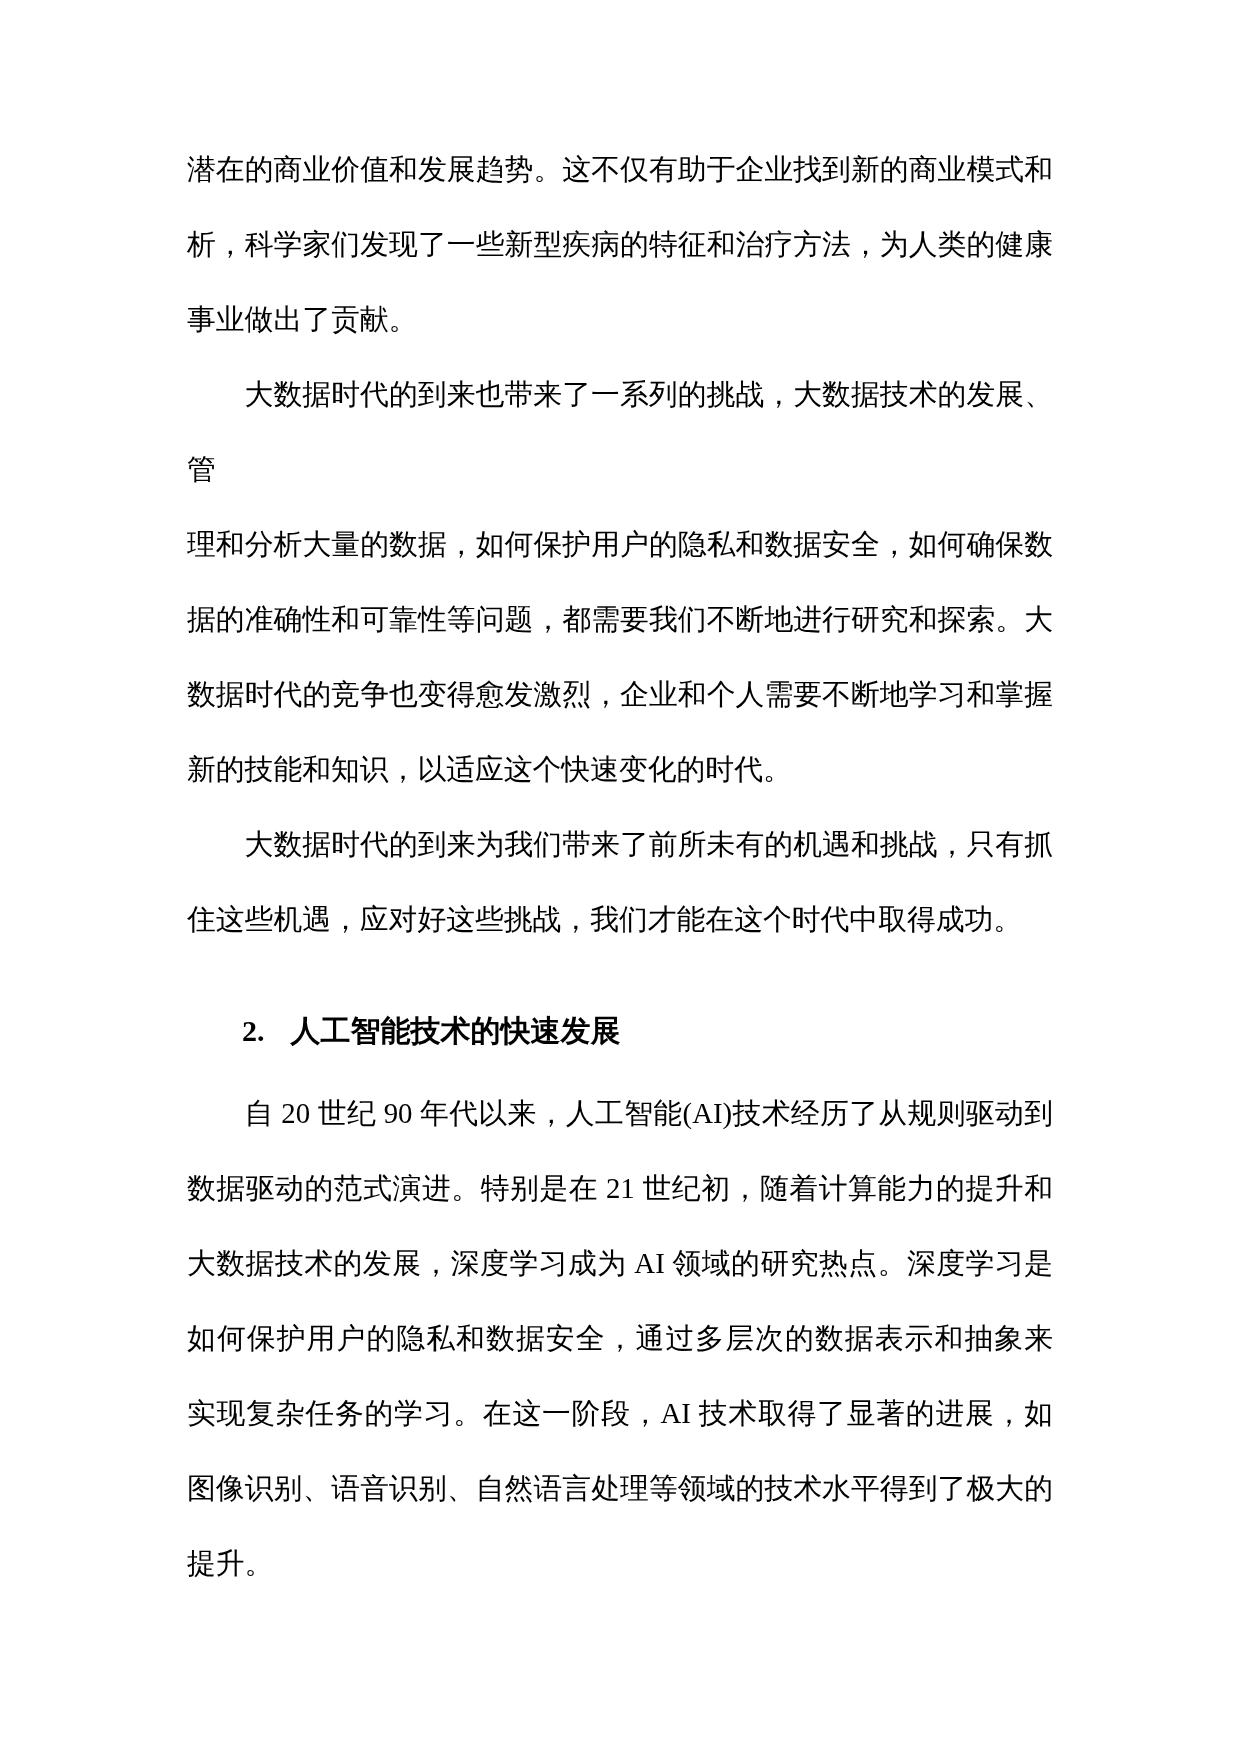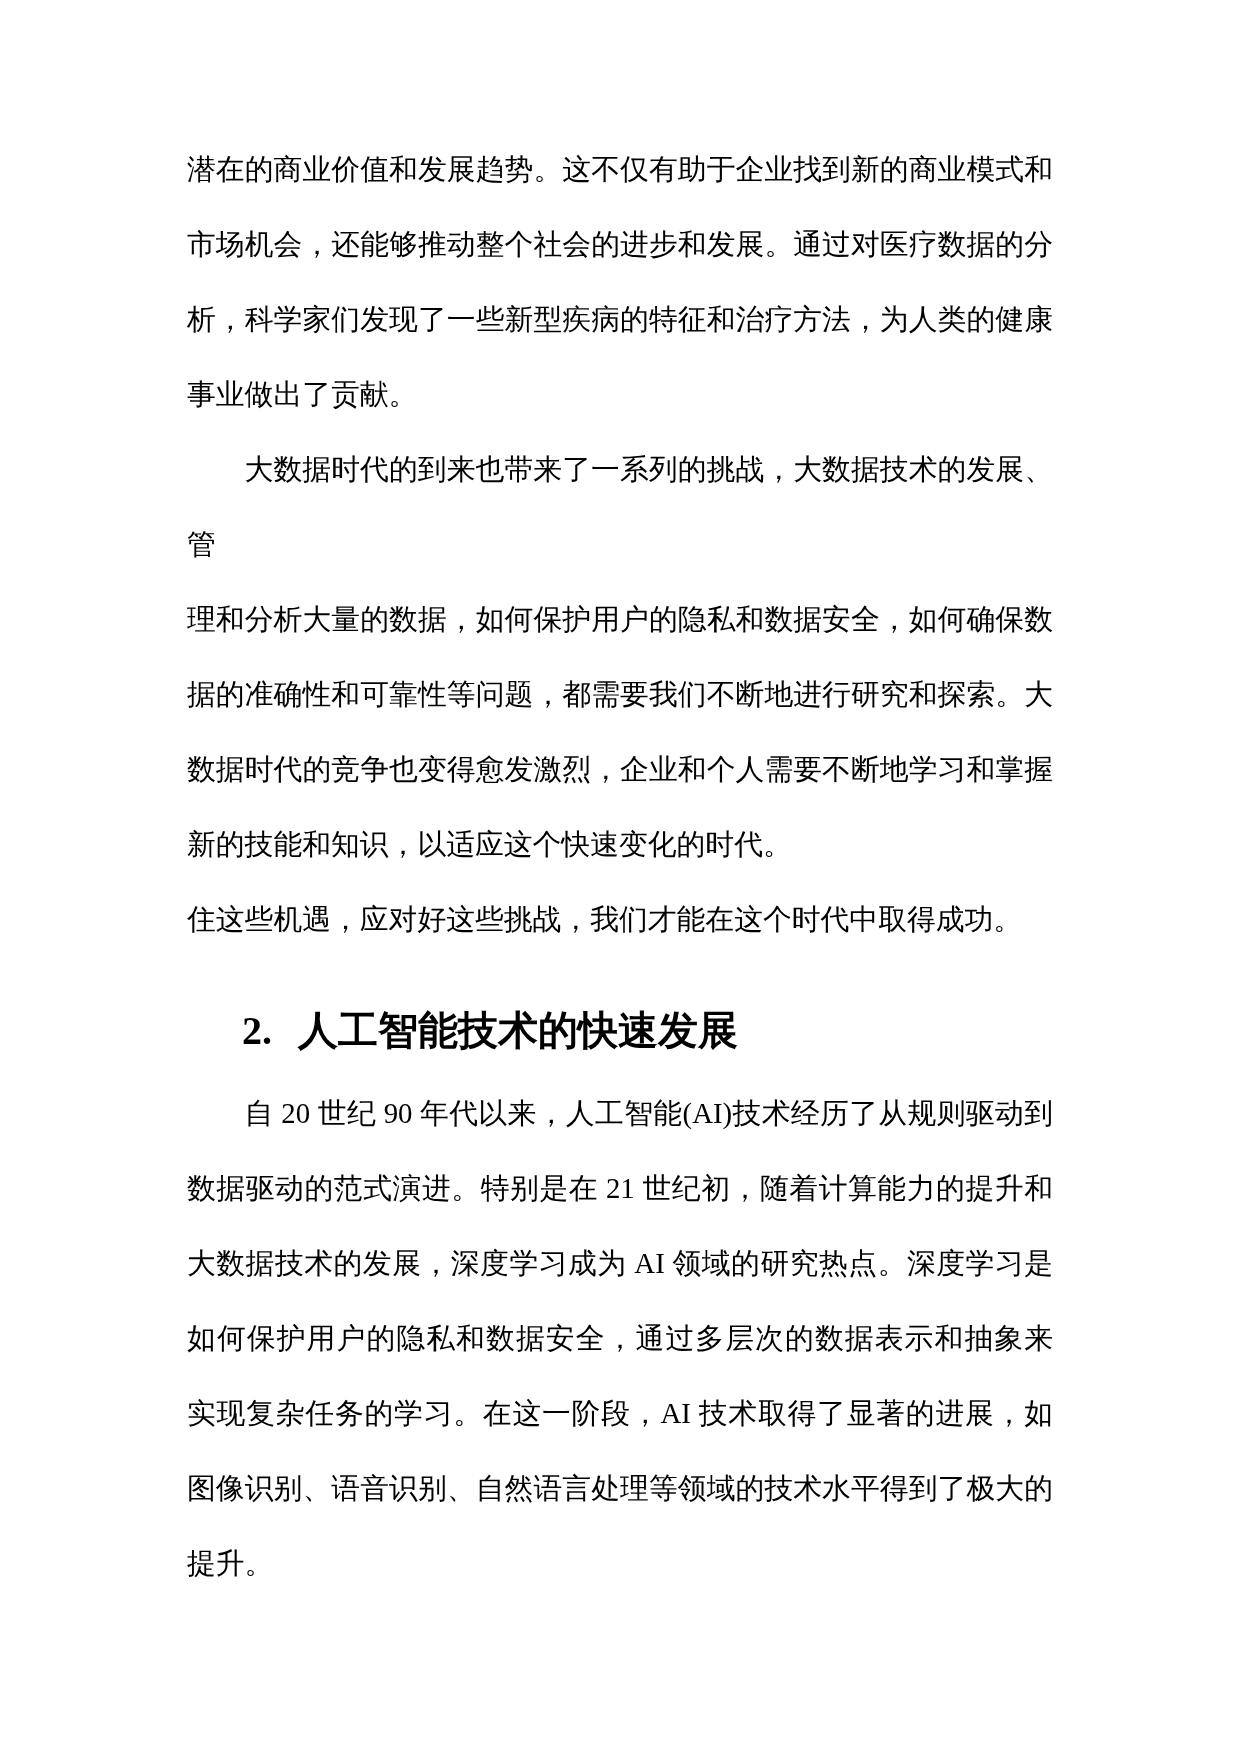--- a/index.html
+++ b/index.html
@@ -31,50 +31,50 @@
     text-align: justify;
     text-align-last: justify;
   }
   .line.last {
     text-align-last: left;
   }
   .line.indent {
     text-indent: 2em;
   }
   .heading {
-    font-size: 40px;
+    font-size: 30px;
     font-weight: bold;
     line-height: 75px;
     margin: 36px 0 8px 55px;
     white-space: nowrap;
   }
   .heading-number {
     display: inline-block;
     margin-right: 26px;
   }
 </style>
 </head>
 <body>
 
 <div class="page">
   <div>
       <div class="paragraph">
         <div class="line">潜在的商业价值和发展趋势。这不仅有助于企业找到新的商业模式和</div>
-        <div class="line">市场机会，还能够推动整个社会的进步和发展。通过对医疗数据的分</div>
         <div class="line">析，科学家们发现了一些新型疾病的特征和治疗方法，为人类的健康</div>
         <div class="line last">事业做出了贡献。</div>
       </div>
       <div class="paragraph">
         <div class="line indent">大数据时代的到来也带来了一系列的挑战，大数据技术的发展、管</div>
         <div class="line">理和分析大量的数据，如何保护用户的隐私和数据安全，如何确保数</div>
         <div class="line">据的准确性和可靠性等问题，都需要我们不断地进行研究和探索。大</div>
         <div class="line">数据时代的竞争也变得愈发激烈，企业和个人需要不断地学习和掌握</div>
         <div class="line last">新的技能和知识，以适应这个快速变化的时代。</div>
       </div>
       <div class="paragraph">
+        <div class="line indent">大数据时代的到来为我们带来了前所未有的机遇和挑战，只有抓</div>
         <div class="line last">住这些机遇，应对好这些挑战，我们才能在这个时代中取得成功。</div>
       </div>
       <div class="heading"><span class="heading-number">2.</span><span class="heading-text">人工智能技术的快速发展</span></div>
       <div class="paragraph">
         <div class="line indent">自 20 世纪 90 年代以来，人工智能(AI)技术经历了从规则驱动到</div>
         <div class="line">数据驱动的范式演进。特别是在 21 世纪初，随着计算能力的提升和</div>
         <div class="line">大数据技术的发展，深度学习成为 AI 领域的研究热点。深度学习是</div>
         <div class="line">如何保护用户的隐私和数据安全，通过多层次的数据表示和抽象来</div>
         <div class="line">实现复杂任务的学习。在这一阶段，AI 技术取得了显著的进展，如</div>
         <div class="line">图像识别、语音识别、自然语言处理等领域的技术水平得到了极大的</div>

